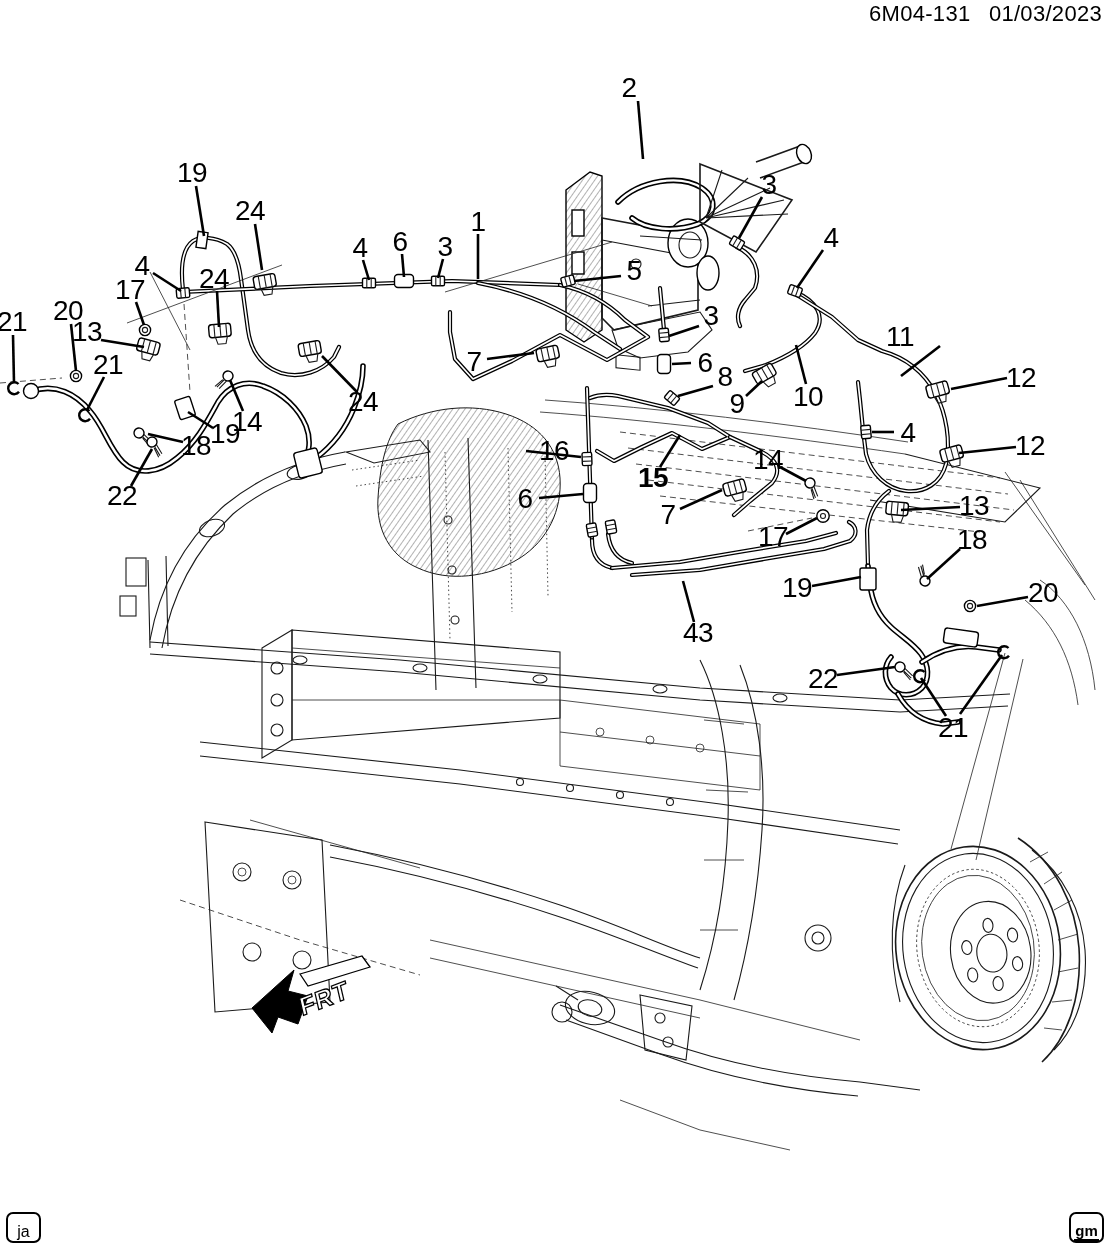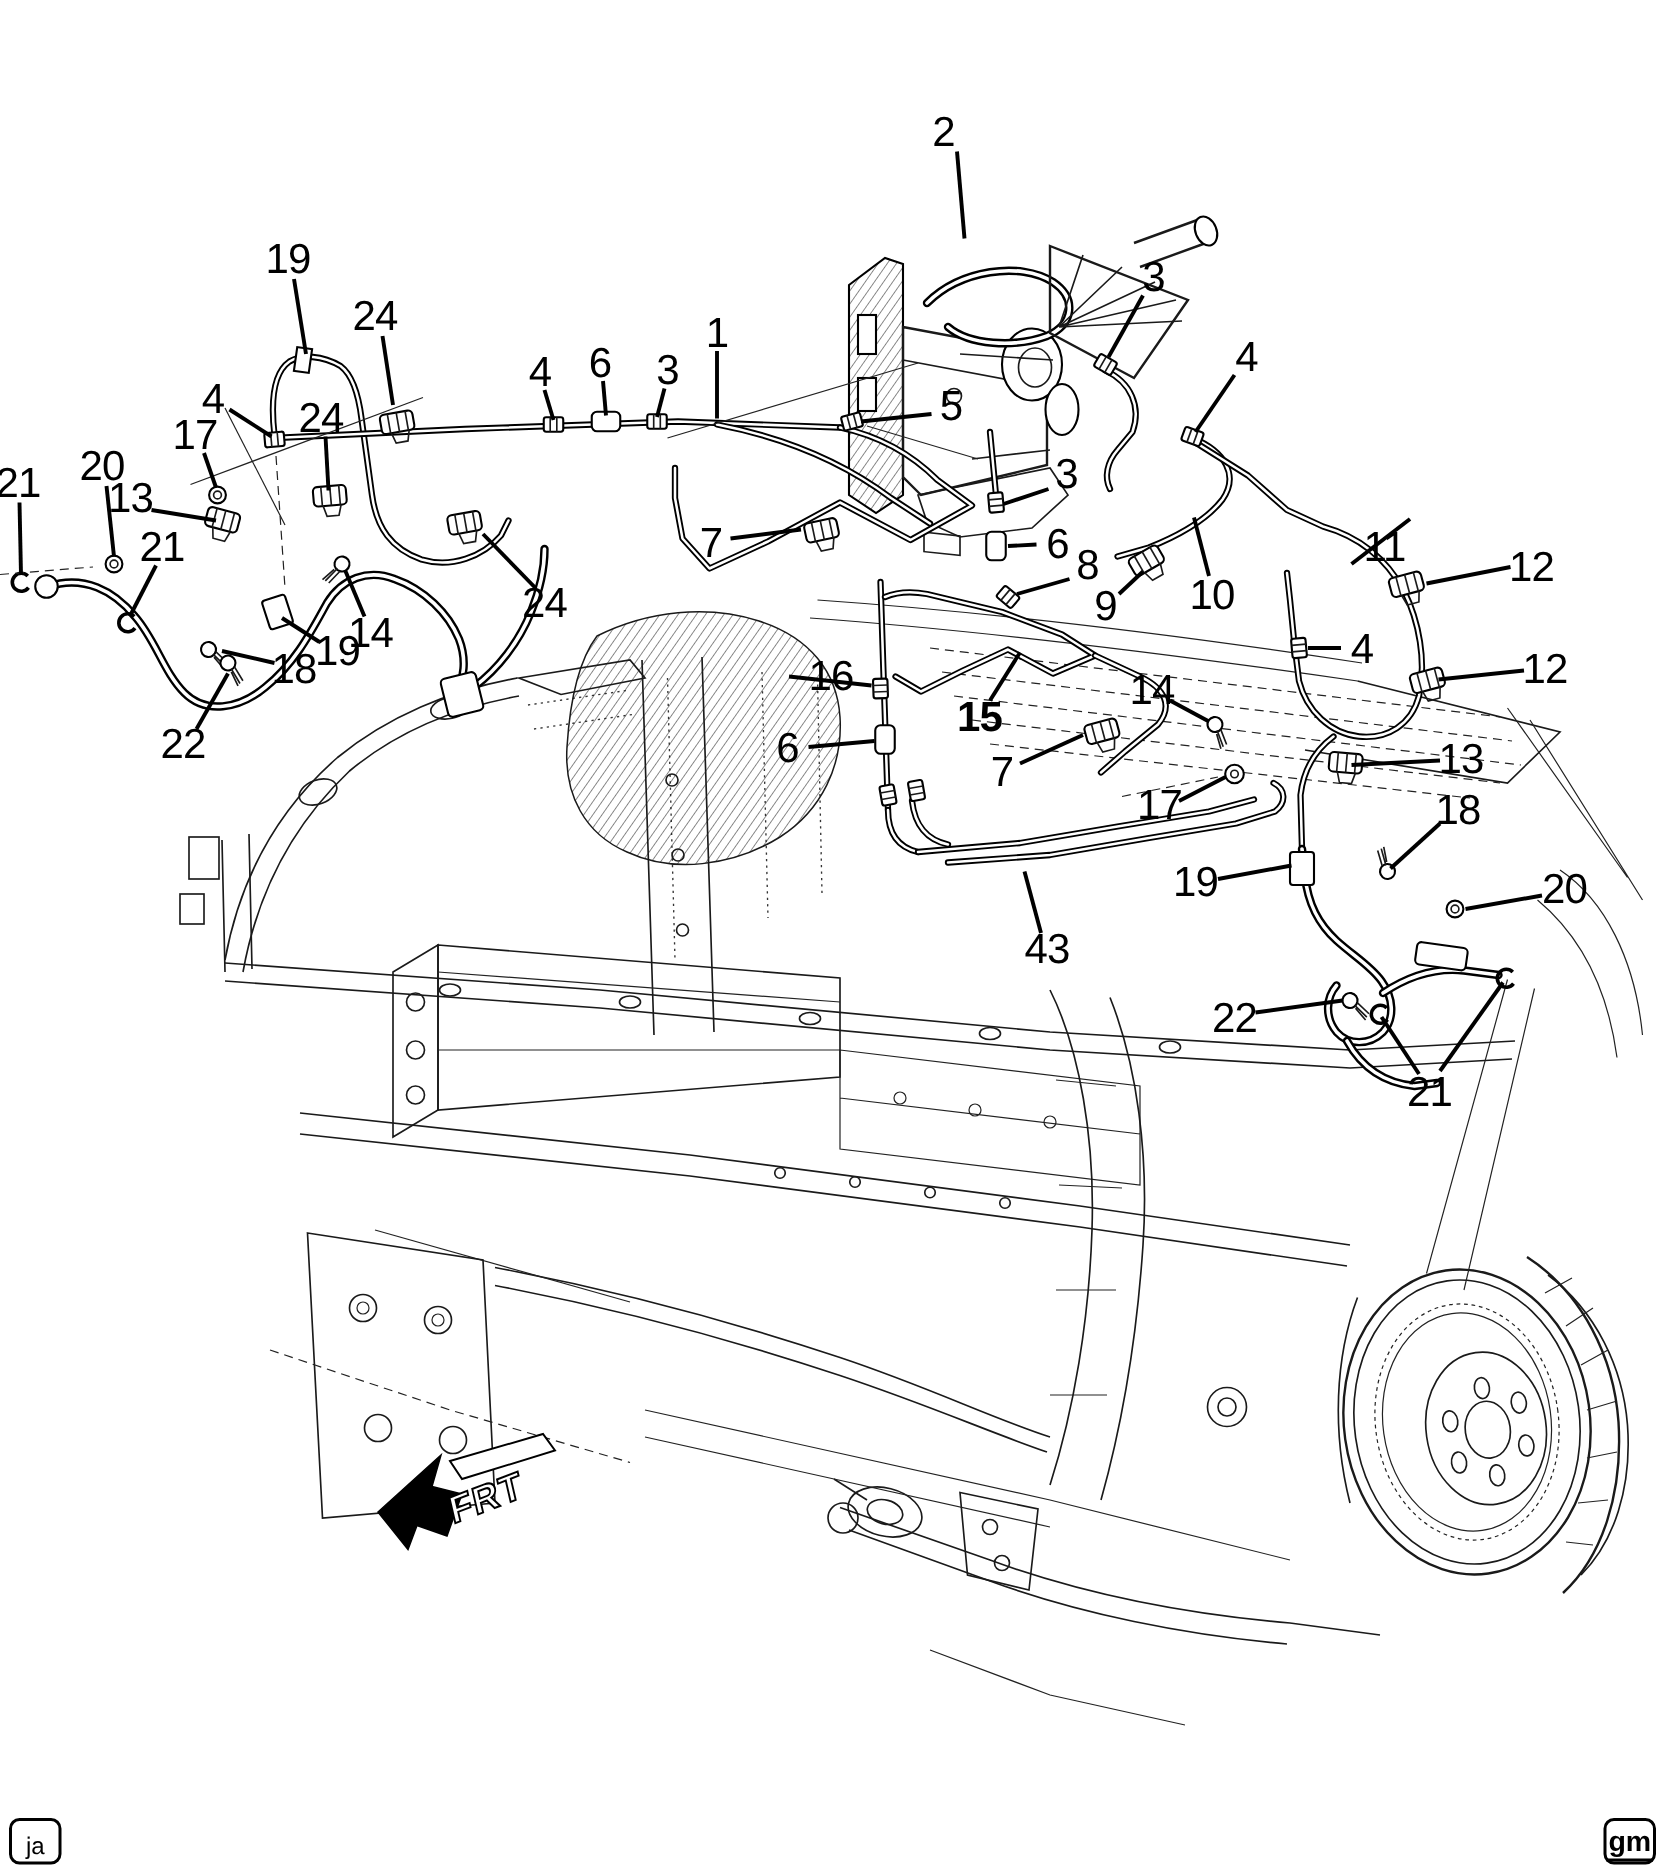--- a/index.html
+++ b/index.html
@@ -4,21 +4,21 @@
 <style>
   html,body{margin:0;padding:0;background:#fff;}
   #stage{position:relative;width:1108px;height:1246px;background:#fff;overflow:hidden;
          font-family:"Liberation Sans",sans-serif;color:#000;}
   .hdr{position:absolute;top:1px;right:6px;font-size:22px;letter-spacing:.3px;white-space:nowrap;}
   .hdr span{margin-left:12px;}
   .cbox{position:absolute;width:31px;height:27px;border:2.5px solid #000;border-radius:7px;
         display:flex;align-items:flex-end;justify-content:center;font-size:16px;background:#fff;}
   #box-ja{left:6px;top:1212px;}
   #box-gm{left:1069px;top:1212px;}
-  #box-gm .u{font-weight:bold;font-size:19px;line-height:1;border-bottom:2px solid #000;padding:0 1px 1px 1px;}
+  #box-gm .u{font-weight:bold;font-size:15px;line-height:1;border-bottom:2px solid #000;padding:0 1px 1px 1px;}
   svg{position:absolute;left:0;top:0;}
   .callout{position:absolute;transform:translate(-50%,-50%);font-size:28px;line-height:1;
            letter-spacing:-.5px;white-space:nowrap;}
   
   .s1{stroke:#1a1a1a;stroke-width:1.1;fill:none;}
   .s2{stroke:#1a1a1a;stroke-width:1.6;fill:none;}
   .thin{stroke:#222;stroke-width:.8;fill:none;}
   .dash{stroke-dasharray:6,4;}
   .dot{stroke:#333;stroke-width:.9;fill:none;stroke-dasharray:1.5,2.8;}
   .pipe{stroke:#000;stroke-width:4.2;fill:none;stroke-linejoin:round;stroke-linecap:round;}
@@ -403,21 +403,21 @@
       <div class="callout" style="left: 400px; top: 242px;">6</div>
       <div class="callout" style="left: 445px; top: 247px;">3</div>
       <div class="callout" style="left: 478px; top: 222px;">1</div>
       <div class="callout" style="left: 634px; top: 271px;">5</div>
       <div class="callout" style="left: 474px; top: 362px;">7</div>
       <div class="callout" style="left: 711px; top: 316px;">3</div>
       <div class="callout" style="left: 705px; top: 363px;">6</div>
       <div class="callout" style="left: 725px; top: 377px;">8</div>
       <div class="callout" style="left: 737px; top: 404px;">9</div>
       <div class="callout" style="left: 808px; top: 397px;">10</div>
-      <div class="callout" style="left: 923px; top: 337px; margin-top: 28px;">11</div>
+      <div class="callout" style="left: 900px; top: 337px;">11</div>
       <div class="callout" style="left: 1021px; top: 378px;">12</div>
       <div class="callout" style="left: 1030px; top: 446px;">12</div>
       <div class="callout" style="left: 908px; top: 433px;">4</div>
       <div class="callout" style="left: 363px; top: 402px;">24</div>
       <div class="callout" style="left: 247px; top: 422px;">14</div>
       <div class="callout" style="left: 225px; top: 434px;">19</div>
       <div class="callout" style="left: 196px; top: 446px;">18</div>
       <div class="callout" style="left: 122px; top: 496px;">22</div>
       <div class="callout" style="left: 512px; top: 451px; margin-left: 42px;">16</div>
       <div class="callout" style="left: 525px; top: 499px;">6</div>
@@ -427,20 +427,24 @@
       <div class="callout" style="left: 773px; top: 537px;">17</div>
       <div class="callout" style="left: 974px; top: 506px;">13</div>
       <div class="callout" style="left: 972px; top: 540px;">18</div>
       <div class="callout" style="left: 797px; top: 588px;">19</div>
       <div class="callout" style="left: 1043px; top: 593px;">20</div>
       <div class="callout" style="left: 698px; top: 633px;">43</div>
       <div class="callout" style="left: 823px; top: 679px;">22</div>
       <div class="callout" style="left: 953px; top: 728px;">21</div>
     </div>
 
+  <div class="hdr">
+    <span>6M04-131</span>
+    <span>01/03/2023</span>
+  </div>
 
   <div class="cbox" id="box-ja">
     <span>ja</span>
   </div>
   <div class="cbox" id="box-gm">
     <span class="u">gm</span>
   </div>
 
 </div>
 

